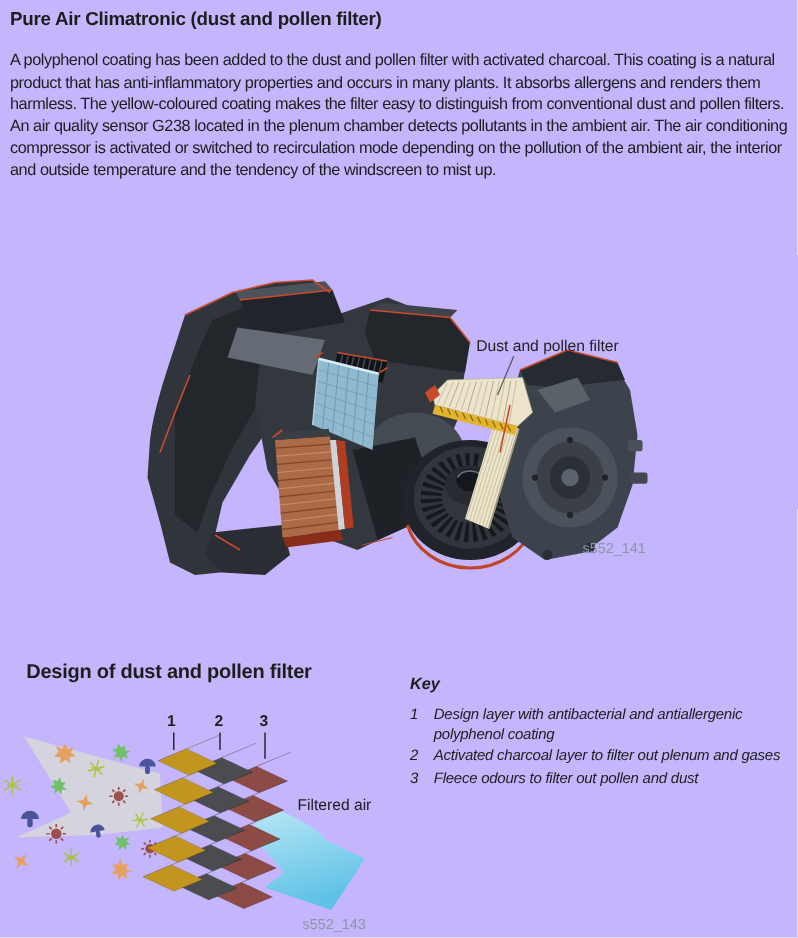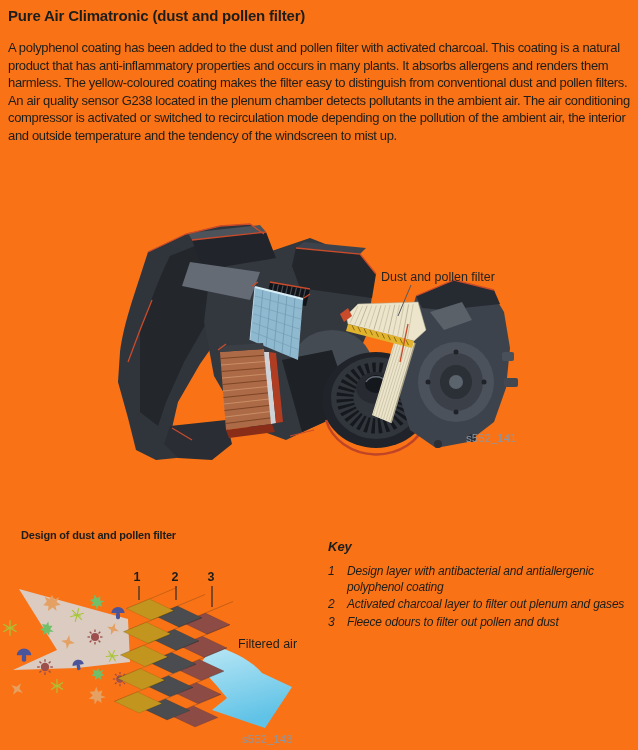--- a/index.html
+++ b/index.html
@@ -1,21 +1,21 @@
 <!DOCTYPE html>
 <html style="--c-text: #1d1d1b; --c-figure_id_text: #8b97a4; --c-cut_edge: #c94b2b; --c-housing: #33373e; --c-housing_dark: #23262b; --c-evaporator: #8fb9cf; --c-heater_core: #ad6a46; --c-heater_frame: #b03c22; --c-filter_media: #ece5cc; --c-filter_pleat: #e2b42d; --c-inflow_air: #d6d7d9; --c-clean_air: #5fc2e6; --c-clean_air_light: #bce8f6;"><head>
 <meta charset="utf-8">
 <style>
   html,body{margin:0;padding:0;background:#ffffff;}
-  #page{position:relative;width:638px;height:750px;background:#f97316;overflow:hidden;
+  #page{position:relative;width:638px;height:750px;background:#c4b5fd;overflow:hidden;
         font-family:"Liberation Sans",sans-serif;color:#1d1d1b;}
   .abs{position:absolute;}
   #page-title{left:8px;top:7px;font-size:15px;font-weight:bold;letter-spacing:-0.2px;}
   #intro{left:8px;top:39px;width:632px;font-size:13px;line-height:17.6px;letter-spacing:-0.35px;}
-  #design-heading{left:8px;top:529px;font-size:11px;font-weight:bold;letter-spacing:-0.2px;padding-left:13px;}
+  #design-heading{left:8px;top:529px;font-size:16px;font-weight:bold;letter-spacing:-0.2px;padding-left:13px;}
   #key-block{left:328px;top:539px;width:302px;font-style:italic;}
   #key-heading{font-size:13px;font-weight:bold;margin-bottom:9px;}
   .key-row{display:flex;font-size:12px;line-height:16.2px;letter-spacing:-0.2px;margin-bottom:1px;}
   .key-num{width:19px;flex:0 0 19px;}
   .key-text{flex:1;}
   svg text{font-family:"Liberation Sans",sans-serif;}
 </style>
 </head>
 <body>
 

